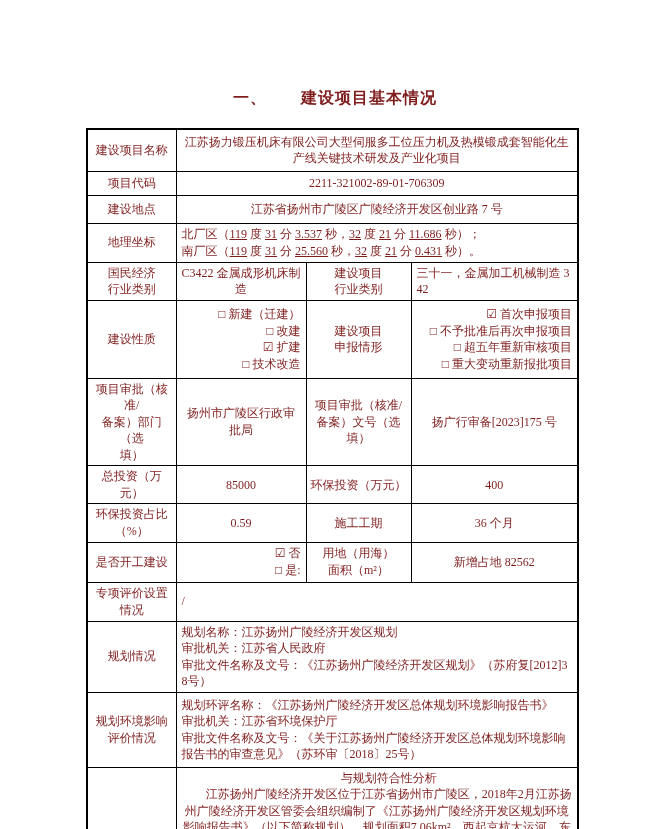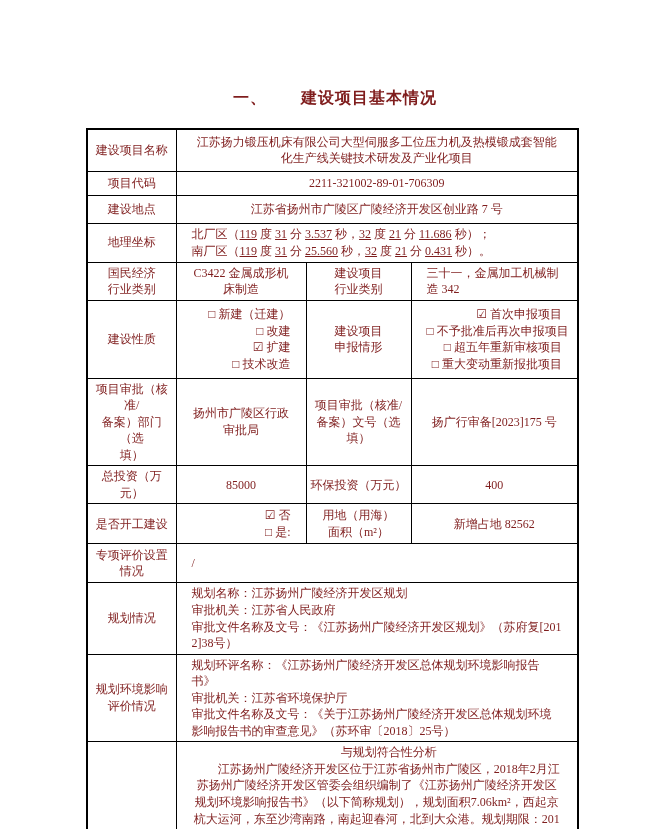--- a/index.html
+++ b/index.html
@@ -11,21 +11,21 @@
     margin:0;padding-top:88px;width:646px;text-align:center;
     font-size:16px;font-weight:bold;letter-spacing:1px;position:relative;left:12px;
   }
   table.form{
     border-collapse:collapse;table-layout:fixed;
     width:491px;margin:19px 0 0 86px;
     border:2px solid #000;
   }
   td{
     border:1px solid #000;
-    padding:2px 15px;
+    padding:2px 5px;
     font-size:12px;line-height:1.38;
     vertical-align:middle;
     word-break:break-all;
     overflow:hidden;
   }
   td.lbl{text-align:center;padding:2px 2px;}
   td.ctr{text-align:center;}
   td.lft{text-align:left;}
   .cb-row{text-align:right;white-space:nowrap;}
   .cb-box{display:inline-block;margin-right:3px;font-size:12px;}
@@ -119,20 +119,29 @@
       <td class="ctr">扬广行审备[2023]175 号</td>
     </tr>
 
     <tr style="height:26px">
       <td class="lbl">总投资（万元）</td>
       <td class="ctr">85000</td>
       <td class="lbl">环保投资（万元）</td>
       <td class="ctr">400</td>
     </tr>
 
+    <tr style="height:35px">
+      <td class="lbl">
+            <div>环保投资占比</div>
+            <div>（%）</div>
+          </td>
+      <td class="ctr">0.59</td>
+      <td class="lbl">施工工期</td>
+      <td class="ctr">36 个月</td>
+    </tr>
 
     <tr style="height:40px">
       <td class="lbl">是否开工建设</td>
       <td class="lft">
             <div class="cb-row"><span class="cb-box">☑</span><span>否</span></div>
             <div class="cb-row"><span class="cb-box">□</span><span>是:</span></div>
           </td>
       <td class="lbl">
             <div>用地（用海）</div>
             <div>面积（m²）</div>

